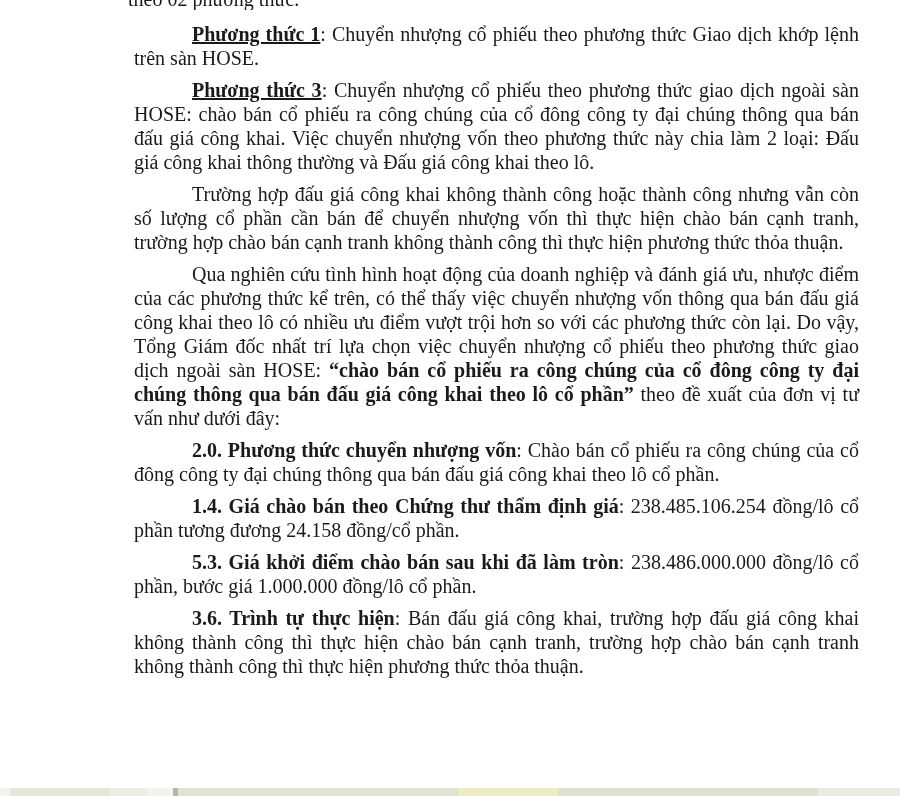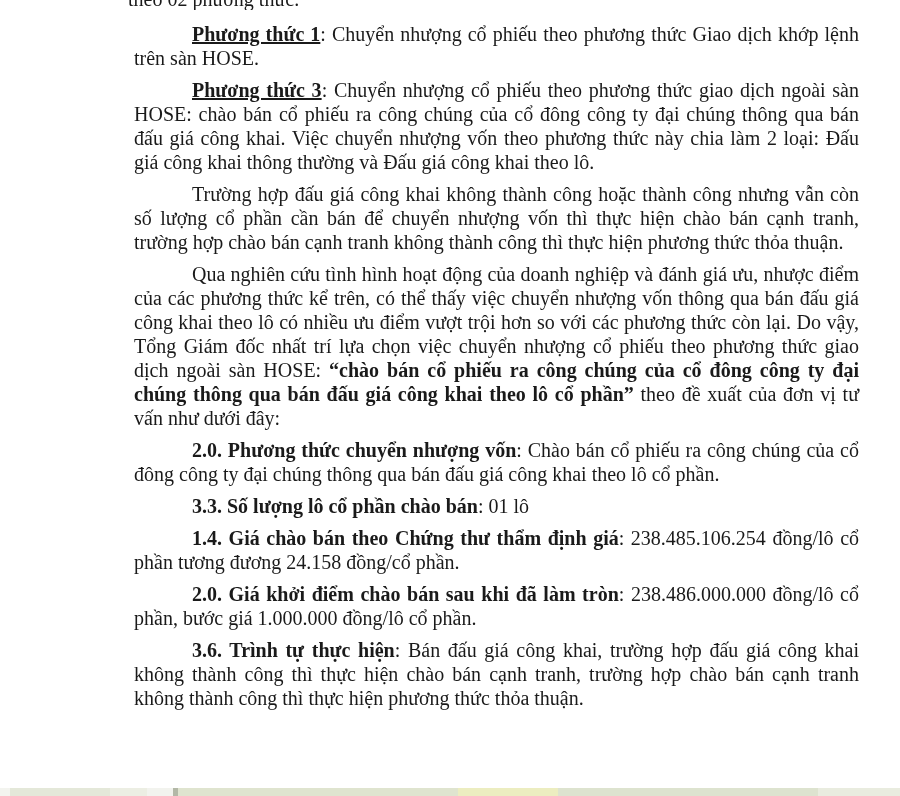--- a/index.html
+++ b/index.html
@@ -73,25 +73,24 @@
 
     <p class="para"><span class="b u">Phương thức 3</span><span>: Chuyển nhượng cổ phiếu theo phương thức giao dịch ngoài sàn HOSE: chào bán cổ phiếu ra công chúng của cổ đông công ty đại chúng thông qua bán đấu giá công khai. Việc chuyển nhượng vốn theo phương thức này chia làm 2 loại: Đấu giá công khai thông thường và Đấu giá công khai theo lô.</span></p>
 
     <p class="para"><span>Trường hợp đấu giá công khai không thành công hoặc thành công nhưng vẫn còn số lượng cổ phần cần bán để chuyển nhượng vốn thì thực hiện chào bán cạnh tranh, trường hợp chào bán cạnh tranh không thành công thì thực hiện phương thức thỏa thuận.</span></p>
 
     <p class="para"><span>Qua nghiên cứu tình hình hoạt động của doanh nghiệp và đánh giá ưu, nhược điểm của các phương thức kể trên, có thể thấy việc chuyển nhượng vốn thông qua bán đấu giá công khai theo lô có nhiều ưu điểm vượt trội hơn so với các phương thức còn lại. Do vậy, Tổng Giám đốc nhất trí lựa chọn việc chuyển nhượng cổ phiếu theo phương thức giao dịch ngoài sàn HOSE: </span><span class="b">“chào bán cổ phiếu ra công chúng của cổ đông công ty đại chúng thông qua bán đấu giá công khai theo lô cổ phần”</span><span> theo đề xuất của đơn vị tư vấn như dưới đây:</span></p>
 
     <p class="para"><span class="b">2.0. Phương thức chuyển nhượng vốn</span><span>: Chào bán cổ phiếu ra công chúng của cổ đông công ty đại chúng thông qua bán đấu giá công khai theo lô cổ phần.</span></p>
 
 
-    <p class="para"><span class="b">3.3. Số lượng lô cổ phần chào bán</span><span>: 01 lô</span></p>
 
     <p class="para"><span class="b">1.4. Giá chào bán theo Chứng thư thẩm định giá</span><span>: 238.485.106.254 đồng/lô cổ phần tương đương 24.158 đồng/cổ phần.</span></p>
 
-    <p class="para"><span class="b">2.0. Giá khởi điểm chào bán sau khi đã làm tròn</span><span>: 238.486.000.000 đồng/lô cổ phần, bước giá 1.000.000 đồng/lô cổ phần.</span></p>
+    <p class="para"><span class="b">5.3. Giá khởi điểm chào bán sau khi đã làm tròn</span><span>: 238.486.000.000 đồng/lô cổ phần, bước giá 1.000.000 đồng/lô cổ phần.</span></p>
 
     <p class="para"><span class="b">3.6. Trình tự thực hiện</span><span>: Bán đấu giá công khai, trường hợp đấu giá công khai không thành công thì thực hiện chào bán cạnh tranh, trường hợp chào bán cạnh tranh không thành công thì thực hiện phương thức thỏa thuận.</span></p>
 
   </div>
 
   <div class="edge-strip">
       <div class="seg" style="left: 0px; width: 10px; background: rgb(243, 244, 239);"></div>
       <div class="seg" style="left: 10px; width: 100px; background: rgb(228, 232, 217);"></div>
       <div class="seg" style="left: 110px; width: 37px; background: rgb(236, 238, 227);"></div>
       <div class="seg" style="left: 147px; width: 26px; background: rgb(242, 243, 238);"></div>

